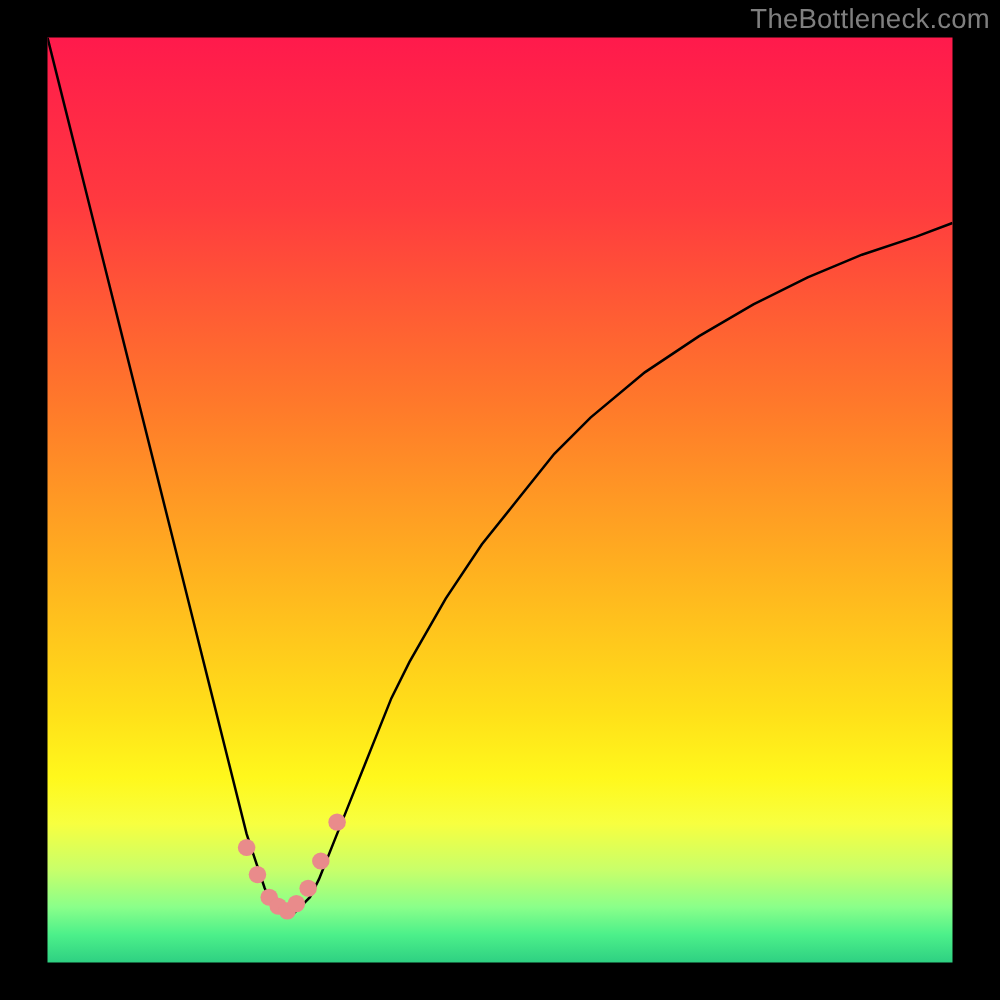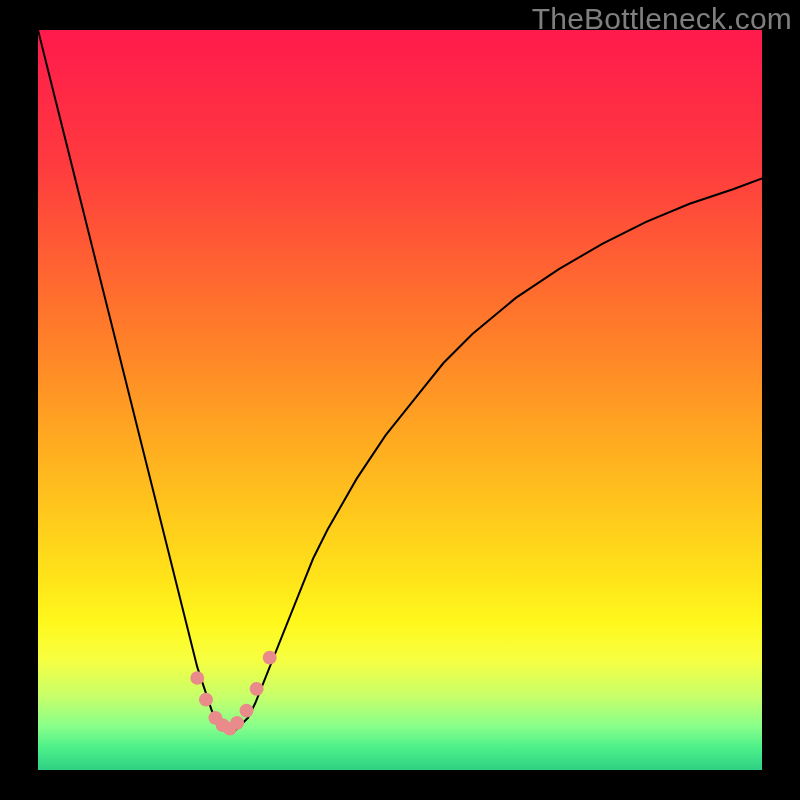--- a/index.html
+++ b/index.html
@@ -29,21 +29,21 @@
   }
   .svg-layer {
     position: absolute;
     inset: 0;
   }
   .watermark {
     position: absolute;
     top: 2px;
     right: 8px;
     color: #7f7f7f;
-    font-size: 30px;
+    font-size: 22px;
     font-weight: 400;
     letter-spacing: 0.2px;
     user-select: none;
   }
 </style>
 </head>
 <body>
 
 <div class="frame">
   <div class="plot-area" id="plot-area" style="left: 38px; top: 30px; width: 724px; height: 740px;">

